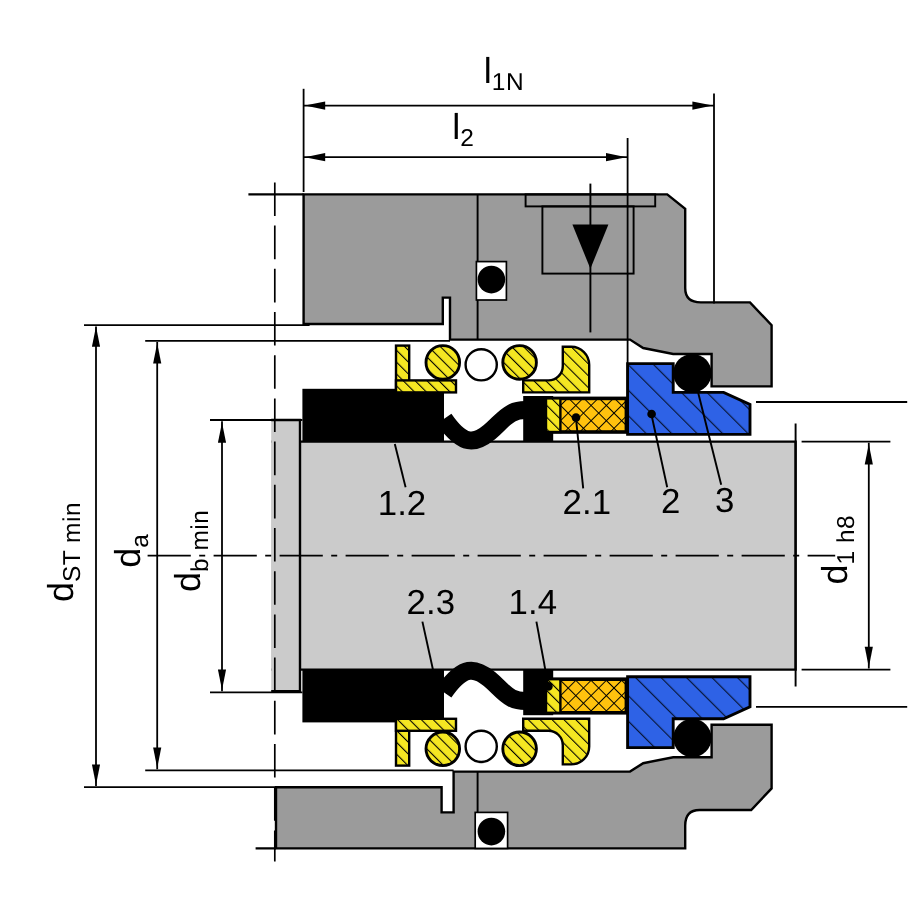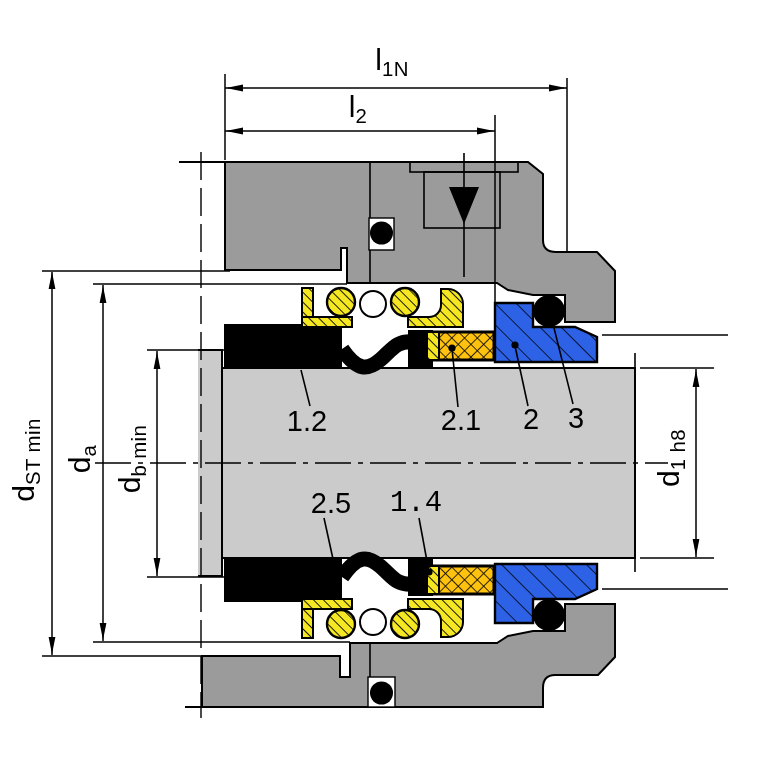--- a/index.html
+++ b/index.html
@@ -1,17 +1,17 @@
 <!DOCTYPE html>
 <html style="--c-housing: #9b9b9b; --c-shaft: #cbcbcb; --c-spring: #f5e722; --c-face: #ffc20e; --c-seat: #2e62e6; --c-line: #000000;"><head>
 <meta charset="utf-8">
 <style>
   html,body{margin:0;padding:0;background:#fff;}
   #stage{position:relative;width:728px;height:768px;background:#fff;overflow:hidden;
-         font-family:"Liberation Sans", sans-serif;}
+         font-family:"Liberation Sans", sans-serif;margin-left:28px;}
   #stage svg{position:absolute;left:0;top:0;}
   .lbl{position:absolute;color:#000;font-size:29px;white-space:nowrap;
        transform:translate(-50%,-50%);line-height:1;}
   .lbl.rot{transform:translate(-50%,-50%) rotate(-90deg);}
   .dimlbl{font-size:30px;}
   .sub{font-size:0.68em;position:relative;top:0.28em;letter-spacing:0.02em;}
 </style>
 </head>
 <body>
 
@@ -164,15 +164,15 @@
 
 <div class="lbl dimlbl rot" style="left:24px;top:460px;"><span>d</span><span class="sub">ST min</span></div>
 <div class="lbl dimlbl rot" style="left:80px;top:459px;"><span>d</span><span class="sub">a</span></div>
 <div class="lbl dimlbl rot" style="left:130px;top:459px;"><span>d</span><span class="sub">b min</span></div>
 <div class="lbl dimlbl rot" style="left:669px;top:458px;"><span>d</span><span class="sub">1 h8</span></div>
 
 <div class="lbl" style="left:307px;top:421px;">1.2</div>
 <div class="lbl" style="left:461px;top:420px;">2.1</div>
 <div class="lbl" style="left:531px;top:419px;">2</div>
 <div class="lbl" style="left:576px;top:418px;">3</div>
-<div class="lbl" style="left:331px;top:503px;">2.5</div>
-<div class="lbl" style="left:416px;top:503px;font-family:Liberation Mono, monospace;">1.4</div>
+<div class="lbl" style="left:331px;top:503px;">2.3</div>
+<div class="lbl" style="left:416px;top:503px;">1.4</div>
 </div>
 
 </body></html>

